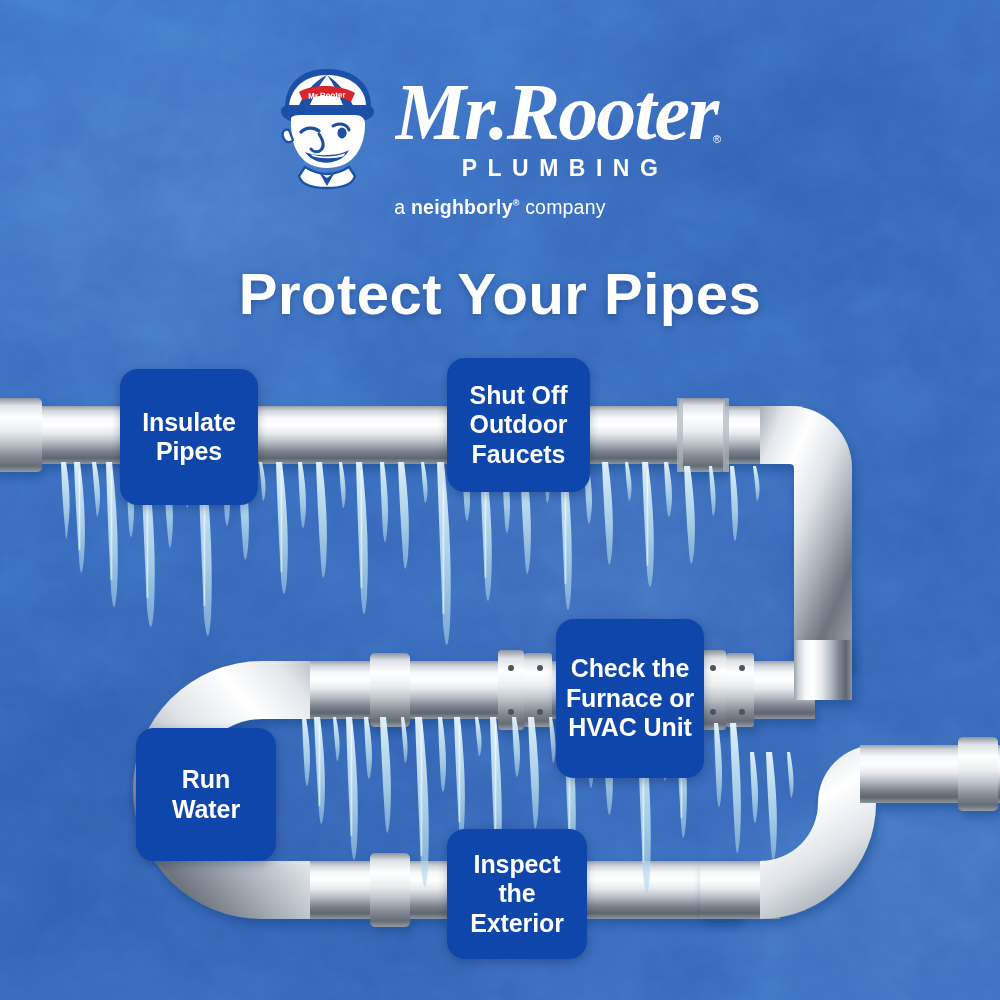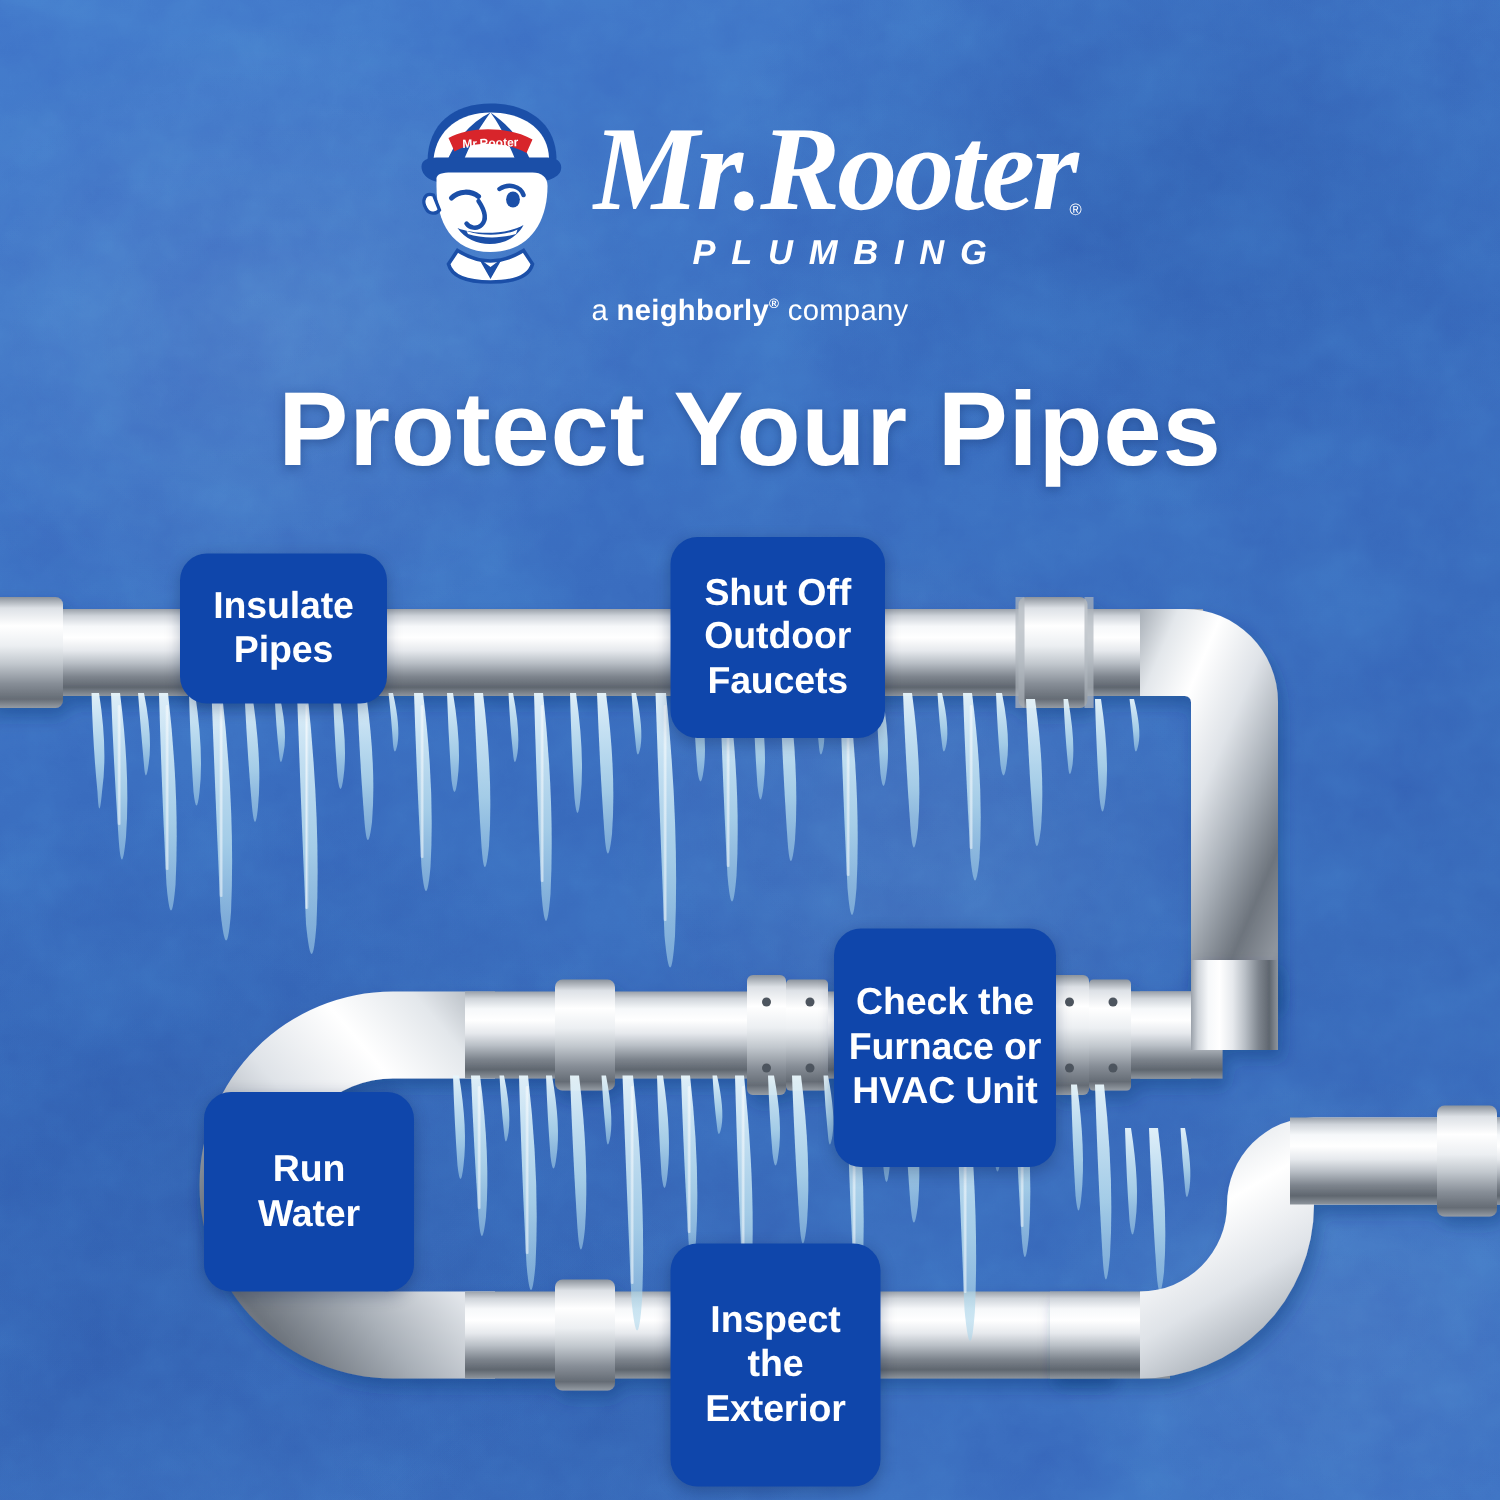--- a/index.html
+++ b/index.html
@@ -37,35 +37,34 @@
     height:130px;
   }
   .mascot { width:104px; height:126px; display:block; }
   .wordmark { display:block; }
   .wm-main { display:block; height:86px; }
   .wm-plumb {
     color:#ffffff; font-size:23px; font-weight:700;
     letter-spacing:10.5px; text-align:center;
     margin-top:-4px; padding-left:10px;
     font-family:"Liberation Sans", sans-serif;
-    font-style:italic;
   }
   .neighborly {
     margin-top:4px; color:#ffffff; font-size:19.5px;
     letter-spacing:.2px;
   }
   .neighborly .nb { font-weight:700; }
   .neighborly .reg { font-size:9px; vertical-align:8px; font-weight:700; }
 
   
   .title {
-    position:absolute; left:0; right:0; top:251px;
+    position:absolute; left:0; right:0; top:265px;
     text-align:center;
     color:#ffffff;
-    font-size:70px;
+    font-size:58px;
     font-weight:700;
     letter-spacing:.5px;
     line-height:1;
     transform:scaleX(1.0);
     text-shadow:0 2px 7px rgba(10,35,90,.35);
     font-family:"Liberation Sans Narrow","Liberation Sans", sans-serif;
   }
 
   
   #pipes { position:absolute; left:0; top:0; width:1000px; height:1000px; }
@@ -78,26 +77,26 @@
     color:#ffffff;
     font-weight:700;
     display:flex; align-items:center; justify-content:center;
     text-align:center;
     line-height:1.18;
     box-shadow:0 3px 10px rgba(5,25,70,.30);
     letter-spacing:-0.1px;
   }
   .callout span { display:block; padding:0 8px; }
 
-  #c-insulate { left:120px;  top:369px; width:138px; height:100px; font-size:25px; }
+  #c-insulate { left:120px;  top:369px; width:138px; height:136px; font-size:25px; }
   #c-shutoff  { left:447px;  top:358px; width:143px; height:134px; font-size:25px; }
   #c-cabinet  { left:767px;  top:487px; width:140px; height:143px; font-size:25px; }
   #c-furnace  { left:556px;  top:619px; width:148px; height:159px; font-size:25px; }
   #c-run      { left:136px;  top:728px; width:140px; height:133px; font-size:25px; }
-  #c-inspect  { left:447px;  top:829px; width:140px; height:162px; font-size:25px; }
+  #c-inspect  { left:447px;  top:829px; width:140px; height:130px; font-size:25px; }
 </style>
 </head>
 <body>
 
 <div id="stage">
 
   <svg id="texture" viewBox="0 0 1000 1000" preserveAspectRatio="none" aria-hidden="true">
     <defs>
       <filter id="mottle" x="0" y="0" width="100%" height="100%">
         <feTurbulence type="fractalNoise" baseFrequency="0.011 0.016" numOctaves="4" seed="7" result="n"></feTurbulence>

